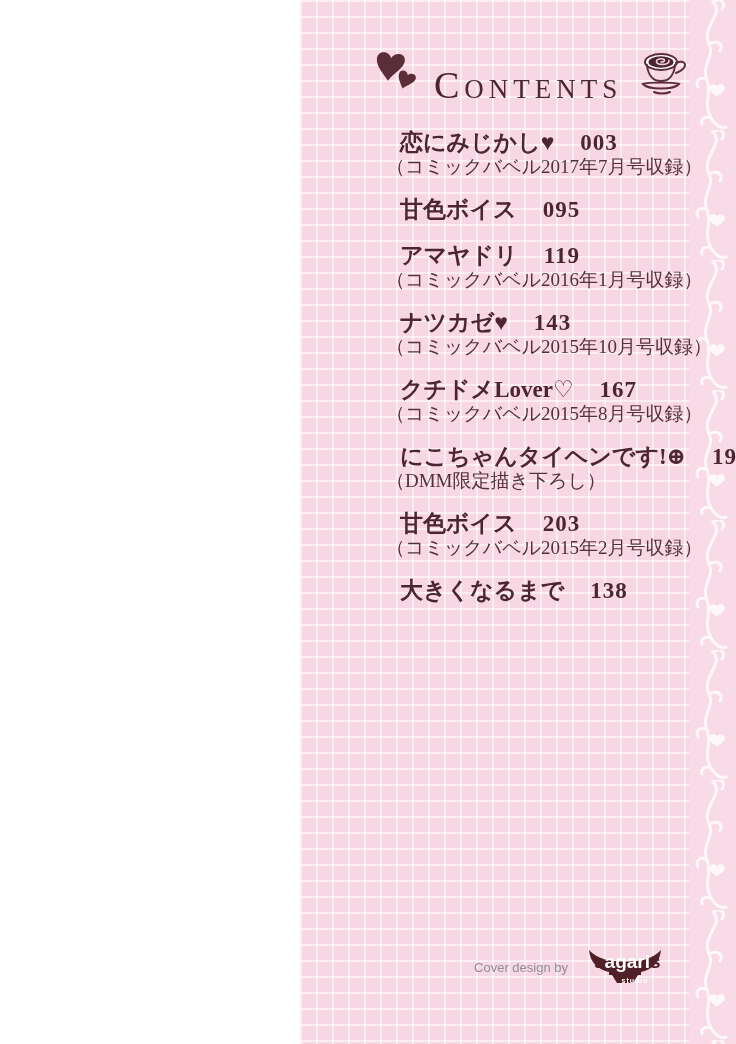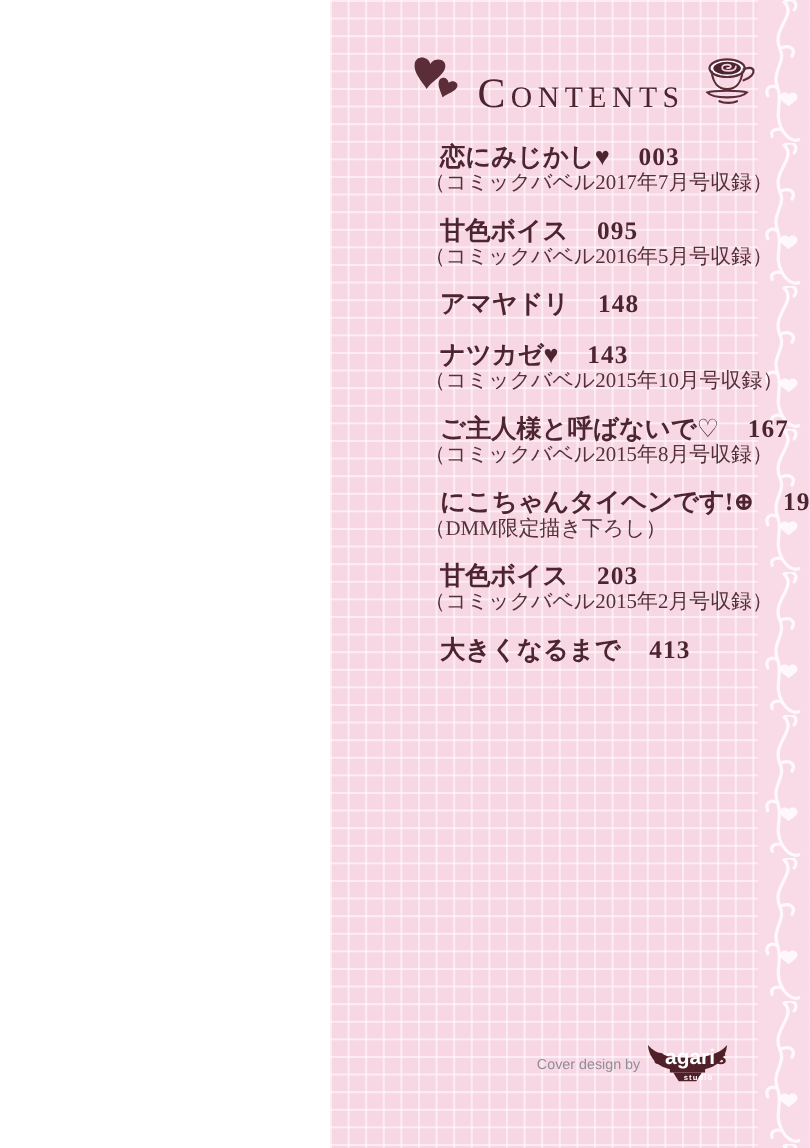--- a/index.html
+++ b/index.html
@@ -58,21 +58,21 @@
   .entry-note{
     font-size:19px;line-height:19px;margin-top:2px;
     color:var(--note-maroon);text-indent:-14px;white-space:nowrap;
   }
   
   .footer{
     position:absolute;top:947px;right:52px;z-index:2;
     display:flex;align-items:center;
     font-family:"Liberation Sans","DejaVu Sans",sans-serif;
   }
-  .credit{color:var(--footer-gray);font-size:13px;margin-right:4px;white-space:nowrap;}
+  .credit{color:var(--footer-gray);font-size:13px;margin-right:18px;white-space:nowrap;}
   .logo-wrap{position:relative;width:98px;height:40px;}
   .logo-wings{position:absolute;left:0;top:2px;}
   .logo-text{
     position:absolute;left:8px;top:5px;width:62px;text-align:center;
     font-weight:bold;font-size:19px;line-height:19px;letter-spacing:0;
   }
   .s-out{color:var(--logo-maroon);}
   .s-mid{color:#ffffff;}
   .logo-studio{
     position:absolute;left:50%;bottom:3px;transform:translateX(-50%);
@@ -146,43 +146,43 @@
     </svg>
   </div>
 
   <div class="toc" id="toc-list">
       <div class="entry">
         <div class="entry-title-row"><span>恋にみじかし♥</span><span class="entry-page">003</span></div>
         <div class="entry-note">（コミックバベル2017年7月号収録）</div>
       </div>
       <div class="entry">
         <div class="entry-title-row"><span>甘色ボイス</span><span class="entry-page">095</span></div>
-        <div class="entry-note">（コミックバベル2016年5月号収録）</div>
       </div>
       <div class="entry">
-        <div class="entry-title-row"><span>アマヤドリ</span><span class="entry-page">148</span></div>
+        <div class="entry-title-row"><span>アマヤドリ</span><span class="entry-page">119</span></div>
+        <div class="entry-note">（コミックバベル2016年1月号収録）</div>
       </div>
       <div class="entry">
         <div class="entry-title-row"><span>ナツカゼ♥</span><span class="entry-page">143</span></div>
         <div class="entry-note">（コミックバベル2015年10月号収録）</div>
       </div>
       <div class="entry">
-        <div class="entry-title-row"><span>ご主人様と呼ばないで♡</span><span class="entry-page">167</span></div>
+        <div class="entry-title-row"><span>クチドメLover♡</span><span class="entry-page">167</span></div>
         <div class="entry-note">（コミックバベル2015年8月号収録）</div>
       </div>
       <div class="entry">
         <div class="entry-title-row"><span>にこちゃんタイヘンです!⊕</span><span class="entry-page">191</span></div>
         <div class="entry-note">（DMM限定描き下ろし）</div>
       </div>
       <div class="entry">
         <div class="entry-title-row"><span>甘色ボイス</span><span class="entry-page">203</span></div>
         <div class="entry-note">（コミックバベル2015年2月号収録）</div>
       </div>
       <div class="entry">
-        <div class="entry-title-row"><span>大きくなるまで</span><span class="entry-page">413</span></div>
+        <div class="entry-title-row"><span>大きくなるまで</span><span class="entry-page">138</span></div>
       </div>
     </div>
 
   <div class="footer">
     <span class="credit">Cover design by</span>
     <span class="logo-wrap">
       <svg class="logo-wings" width="78" height="38" viewBox="0 0 78 38">
         <path fill="#4f2028" d="M3 1 C11 10 23 12.5 39 12.5 C55 12.5 67 10 75 1 C74 14 65 21 55 23 L55 26 L23 26 L23 23 C13 21 4 14 3 1 Z"></path>
         <path fill="#4f2028" d="M26 26 L52 26 L47 34 L31 34 Z"></path>
       </svg>

